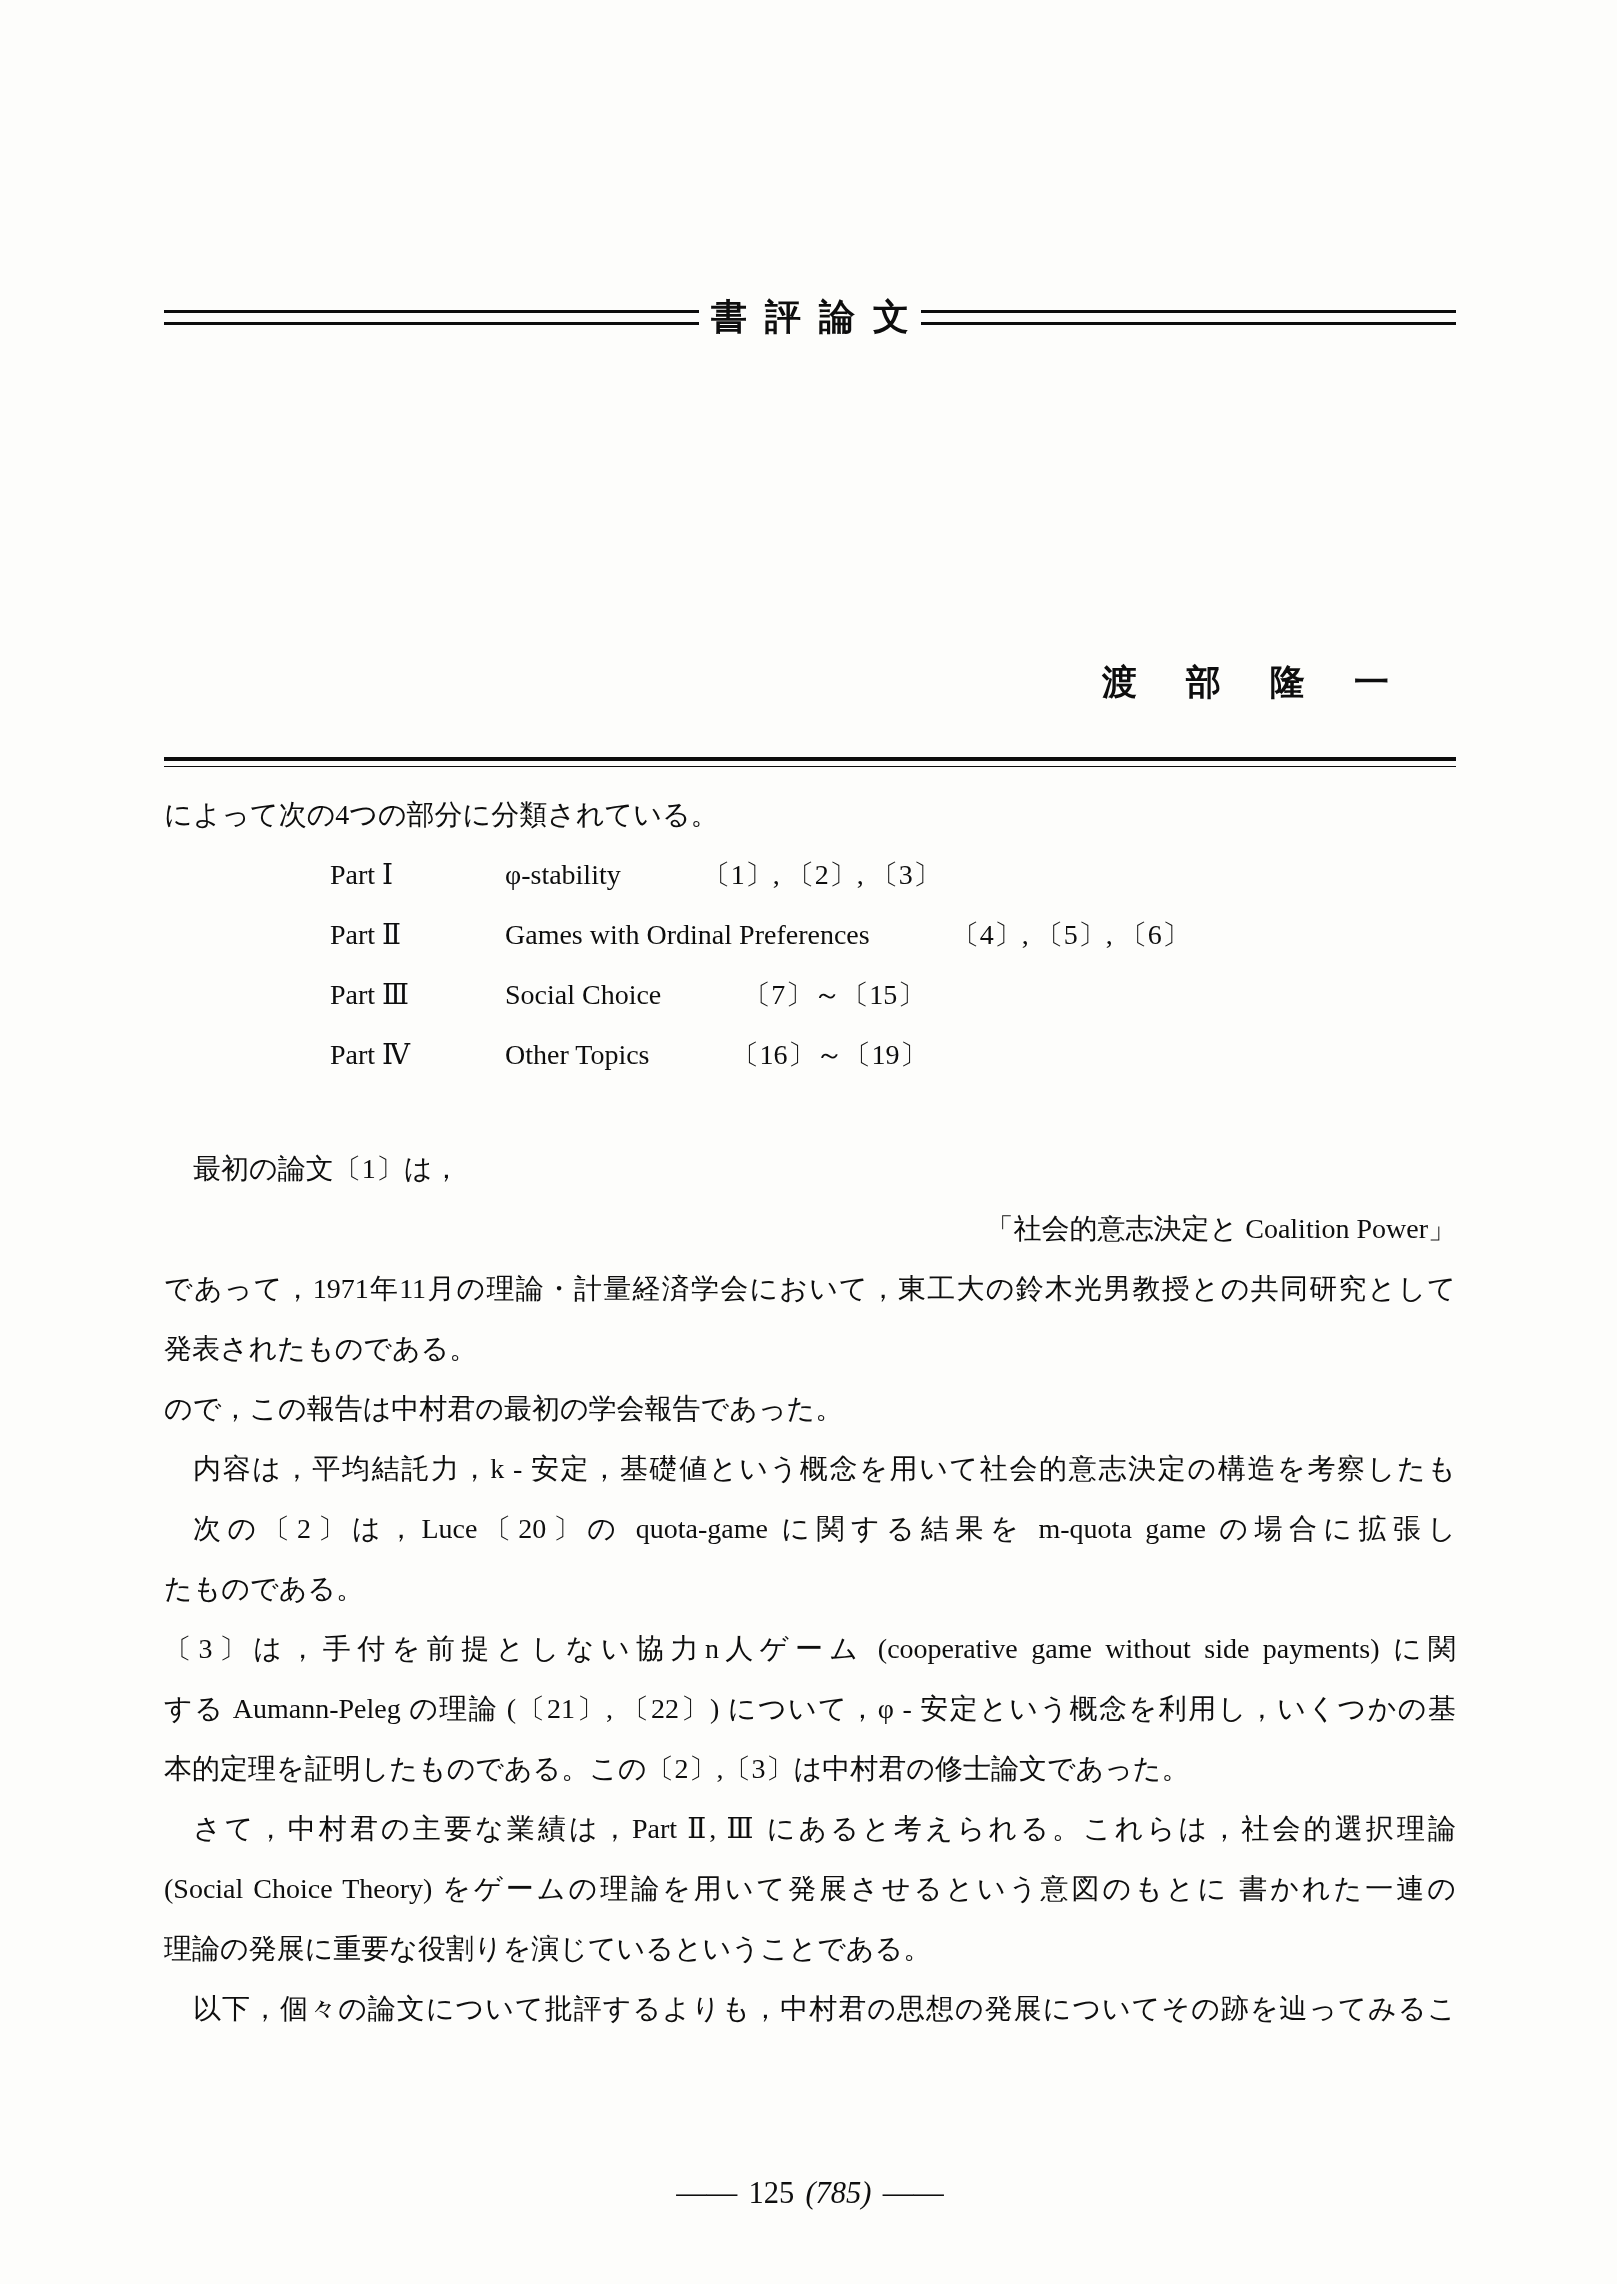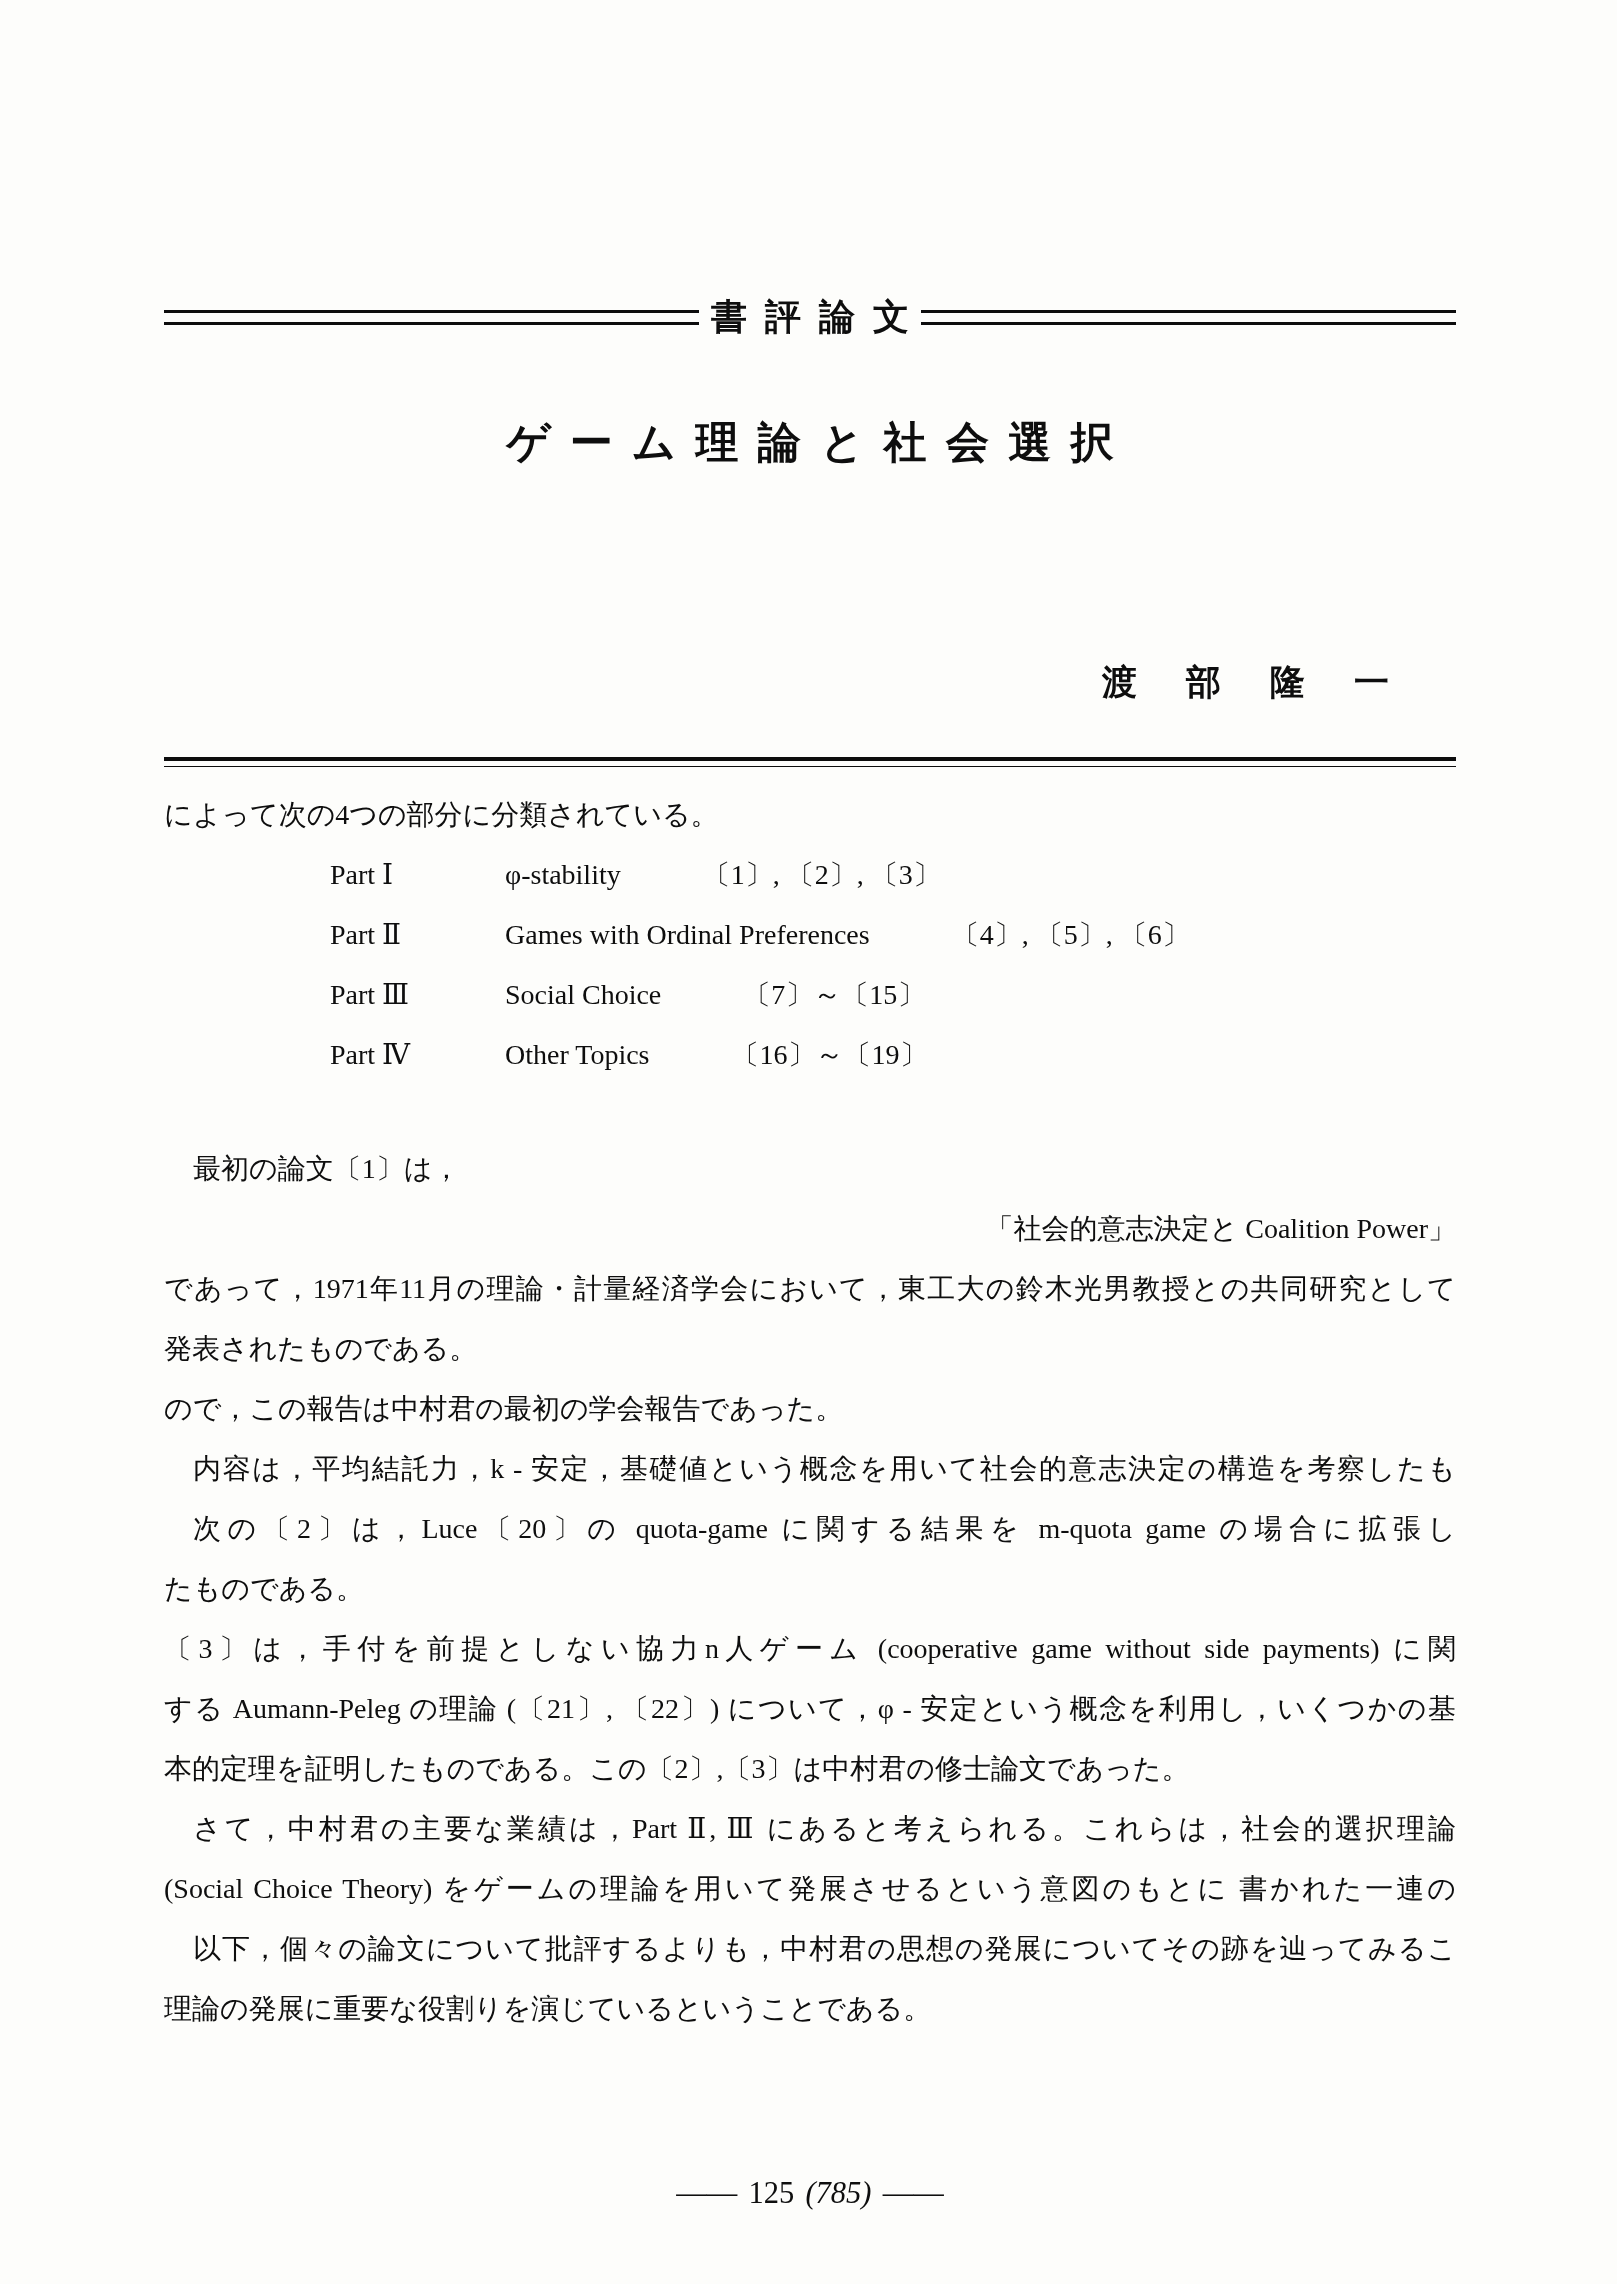--- a/index.html
+++ b/index.html
@@ -122,21 +122,20 @@
 <body>
 
 <div class="page">
 
   <div class="banner">
     <div class="hrule"></div>
     <div class="banner-label">書評論文</div>
     <div class="hrule"></div>
   </div>
 
-  <h1 class="title">ゲーム理論と社会選択</h1>
 
 
   <div class="author">渡部隆一</div>
 
   <div class="title-divider"></div>
 
   <div class="body-block">
 
     <div class="bline">によって次の4つの部分に分類されている。</div>
 
@@ -159,22 +158,22 @@
     <div class="bline">発表されたものである。</div>
     <div class="bline">ので，この報告は中村君の最初の学会報告であった。</div>
     <div class="bline j indent">内容は，平均結託力，k - 安定，基礎値という概念を用いて社会的意志決定の構造を考察したも</div>
     <div class="bline j indent">次の〔2〕は，Luce〔20〕の quota-game に関する結果を m-quota game の場合に拡張し</div>
     <div class="bline">たものである。</div>
     <div class="bline j">〔3〕は，手付を前提としない協力n人ゲーム (cooperative game without side payments) に関</div>
     <div class="bline j">する Aumann-Peleg の理論 (〔21〕, 〔22〕) について，φ - 安定という概念を利用し，いくつかの基</div>
     <div class="bline">本的定理を証明したものである。この〔2〕,〔3〕は中村君の修士論文であった。</div>
     <div class="bline j indent">さて，中村君の主要な業績は，Part Ⅱ, Ⅲ にあると考えられる。これらは，社会的選択理論</div>
     <div class="bline j">(Social Choice Theory) をゲームの理論を用いて発展させるという意図のもとに 書かれた一連の</div>
+    <div class="bline">理論の発展に重要な役割りを演じているということである。</div>
     <div class="bline j indent">以下，個々の論文について批評するよりも，中村君の思想の発展についてその跡を辿ってみるこ</div>
-    <div class="bline">理論の発展に重要な役割りを演じているということである。</div>
 
   </div>
 
   <div class="page-footer">
     <span>——</span><span>125</span><span class="ital">(785)</span><span>——</span>
   </div>
 
 </div>
 
 

